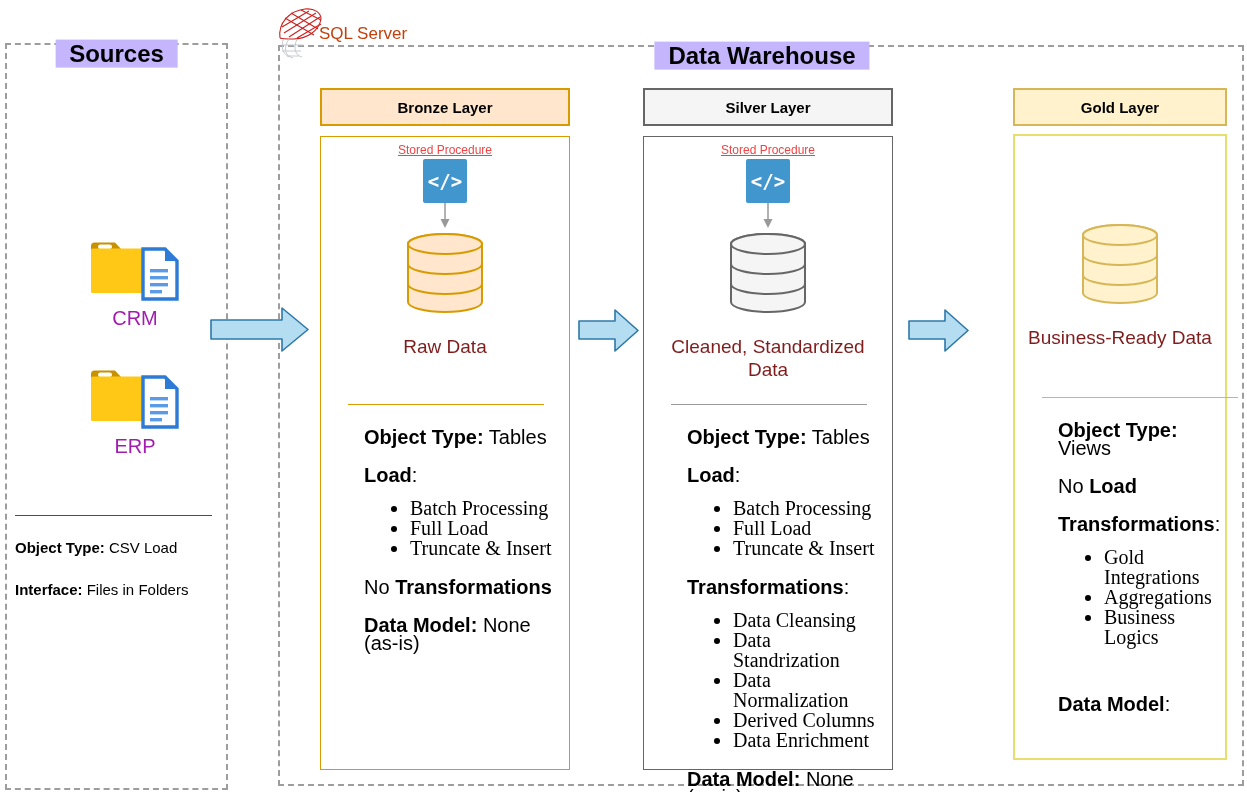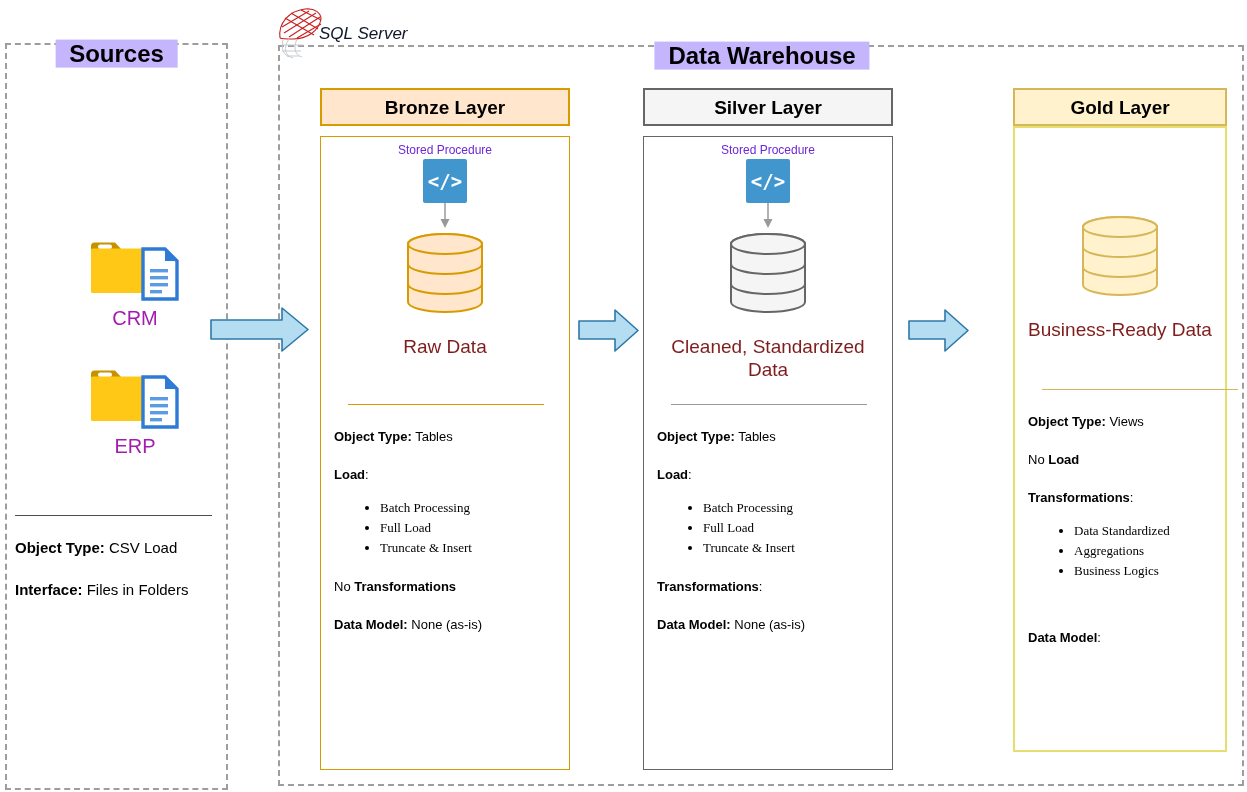--- a/index.html
+++ b/index.html
@@ -11,53 +11,53 @@
   .dashed-box { position:absolute; border:2px dashed #9d9d9d; background:transparent; }
   #sources-box { left:5px; top:43px; width:223px; height:747px; }
   #warehouse-box { left:278px; top:45px; width:966px; height:741px; }
   .group-title { position:absolute; top:10px; transform:translate(-50%,-55%);
     background:#c4b5fd; padding:0 14px; font-size:24px; font-weight:bold; white-space:nowrap;text-align:right; }
   #sources-title { left:50%; }
   #warehouse-title { left:482px; }
 
   
   #sql-logo { position:absolute; left:276px; top:5px; }
-  #sql-label { position:absolute; left:319px; top:24px; font-style:italic; font-size:17px; color:#0f172a; }
+  #sql-label { position:absolute; left:319px; top:24px; font-size:17px; color:#c2410c; }
 
   
   .src-item { position:absolute; width:120px; text-align:center; }
   #src-item-0 { left:68px; top:192px; }
   #src-item-1 { left:68px; top:320px; }
   .src-label { font-size:20px; color:#a21caf; margin-top:2px; }
   #sources-divider { position:absolute; left:8px; top:470px; width:197px; border-top:1px solid #4d4d4d; }
   .src-field { position:absolute; left:8px; font-size:15px; }
   #src-field-0 { top:494px; } #src-field-1 { top:536px; }
   .b { font-weight:bold; }
 
   
   .layer-col { position:absolute; top:88px; width:250px; }
   .layer-col.idx0 { left:320px; } .layer-col.idx1 { left:643px; } .layer-col.idx2 { left:977px;padding-left:36px; }
-  .layer-header { height:38px; line-height:35px; text-align:center; font-size:19px; font-weight:bold;
+  .layer-header { height:38px; line-height:35px; text-align:center; font-size:15px; font-weight:bold;
     background:var(--hfill); border:2px solid var(--hborder); }
   .layer-content { position:relative; margin-top:10px; height:634px; background:#fff;
     border:1px solid var(--cborder); text-align:center; }
-  .layer-col.no-sp .layer-content { margin-top:0; height:626px; border-width:2px; }
-  .sp-label { margin-top:6px; font-size:12px; color:#6d28d9; }
+  .layer-col.no-sp .layer-content { margin-top:8px; height:626px; border-width:2px; }
+  .sp-label { margin-top:6px; font-size:12px; color:#ef4444;text-decoration:underline; }
   .sp-icon { width:44px; height:44px; margin:2px auto 0; background:var(--spblue); border-radius:2px;
     color:#fff; font-family:"DejaVu Sans Mono",monospace; font-size:19px; font-weight:bold;
     display:flex; align-items:center; justify-content:center; }
   .down-arrow { display:block; margin:0 auto; }
   .db-wrap { margin-top:2px; }
   .layer-col.no-sp .db-wrap { margin-top:86px; }
   .db-body,.db-top { fill:var(--dbfill); stroke:var(--dbstroke); stroke-width:2; }
   .db-arc { fill:none; stroke:var(--dbstroke); stroke-width:2; }
   .db-caption { margin-top:16px; font-size:19px; color:#7f1d1d; line-height:23px; padding:0 10px; }
   .layer-divider { position:absolute; top:267px; left:27px; width:196px; border-top:1px solid var(--divider); }
   .layer-col.no-sp .layer-divider { top:261px; }
-  .sections { position:absolute; top:278px; left:13px; right:12px; text-align:left; font-size:13px; }
+  .sections { position:absolute; top:278px; left:43px; right:12px; text-align:left; font-size:20px; }
   .layer-col.no-sp .sections { top:272px; }
   .sec-line { margin-top:20px; line-height:18px; }
   .sec-line:first-child { margin-top:13px; }
   .sec-line.gap-before { margin-top:48px; }
   .sections ul { margin:14px 0 0 0; padding-left:46px;font-family:Liberation Serif, serif; }
   .sections li { line-height:20px; }
 
   
   .flow-arrow { position:absolute; }
   #arrow-src { left:210px; top:306px; }
@@ -213,20 +213,27 @@
         <div class="layer-divider"></div>
         <div class="sections">
             <div class="sec-line"><span class="b">Object Type:</span><span> Tables</span></div>
             <div class="sec-line"><span class="b">Load</span><span>:</span></div>
             <ul>
               <li>Batch Processing</li>
               <li>Full Load</li>
               <li>Truncate &amp; Insert</li>
             </ul>
             <div class="sec-line"><span class="b">Transformations</span><span>:</span></div>
+            <ul>
+              <li>Data Cleansing</li>
+              <li>Data Standrization</li>
+              <li>Data Normalization</li>
+              <li>Derived Columns</li>
+              <li>Data Enrichment</li>
+            </ul>
             <div class="sec-line"><span class="b">Data Model:</span><span> None (as-is)</span></div>
           </div>
       </div>
     </div>
 
     <div class="layer-col idx2 no-sp" style="--hfill: #FFF2CC; --hborder: #D6B656; --cborder: #E6DF6F; --dbfill: #FFF2CC; --dbstroke: #D6B656; --divider: #D6B656; --spblue: #4296CE;">
       <div class="layer-header">Gold Layer</div>
       <div class="layer-content">
 
         <div class="db-wrap">
@@ -237,21 +244,21 @@
             <ellipse class="db-top" cx="40" cy="13" rx="37" ry="10"></ellipse>
           </svg>
         </div>
         <div class="db-caption">Business-Ready Data</div>
         <div class="layer-divider"></div>
         <div class="sections">
             <div class="sec-line"><span class="b">Object Type:</span><span> Views</span></div>
             <div class="sec-line"><span>No </span><span class="b">Load</span></div>
             <div class="sec-line"><span class="b">Transformations</span><span>:</span></div>
             <ul>
-              <li>Data Standardized</li>
+              <li>Gold Integrations</li>
               <li>Aggregations</li>
               <li>Business Logics</li>
             </ul>
             <div class="sec-line gap-before"><span class="b">Data Model</span><span>:</span></div>
           </div>
       </div>
     </div>
   </div>
 
 </div>

